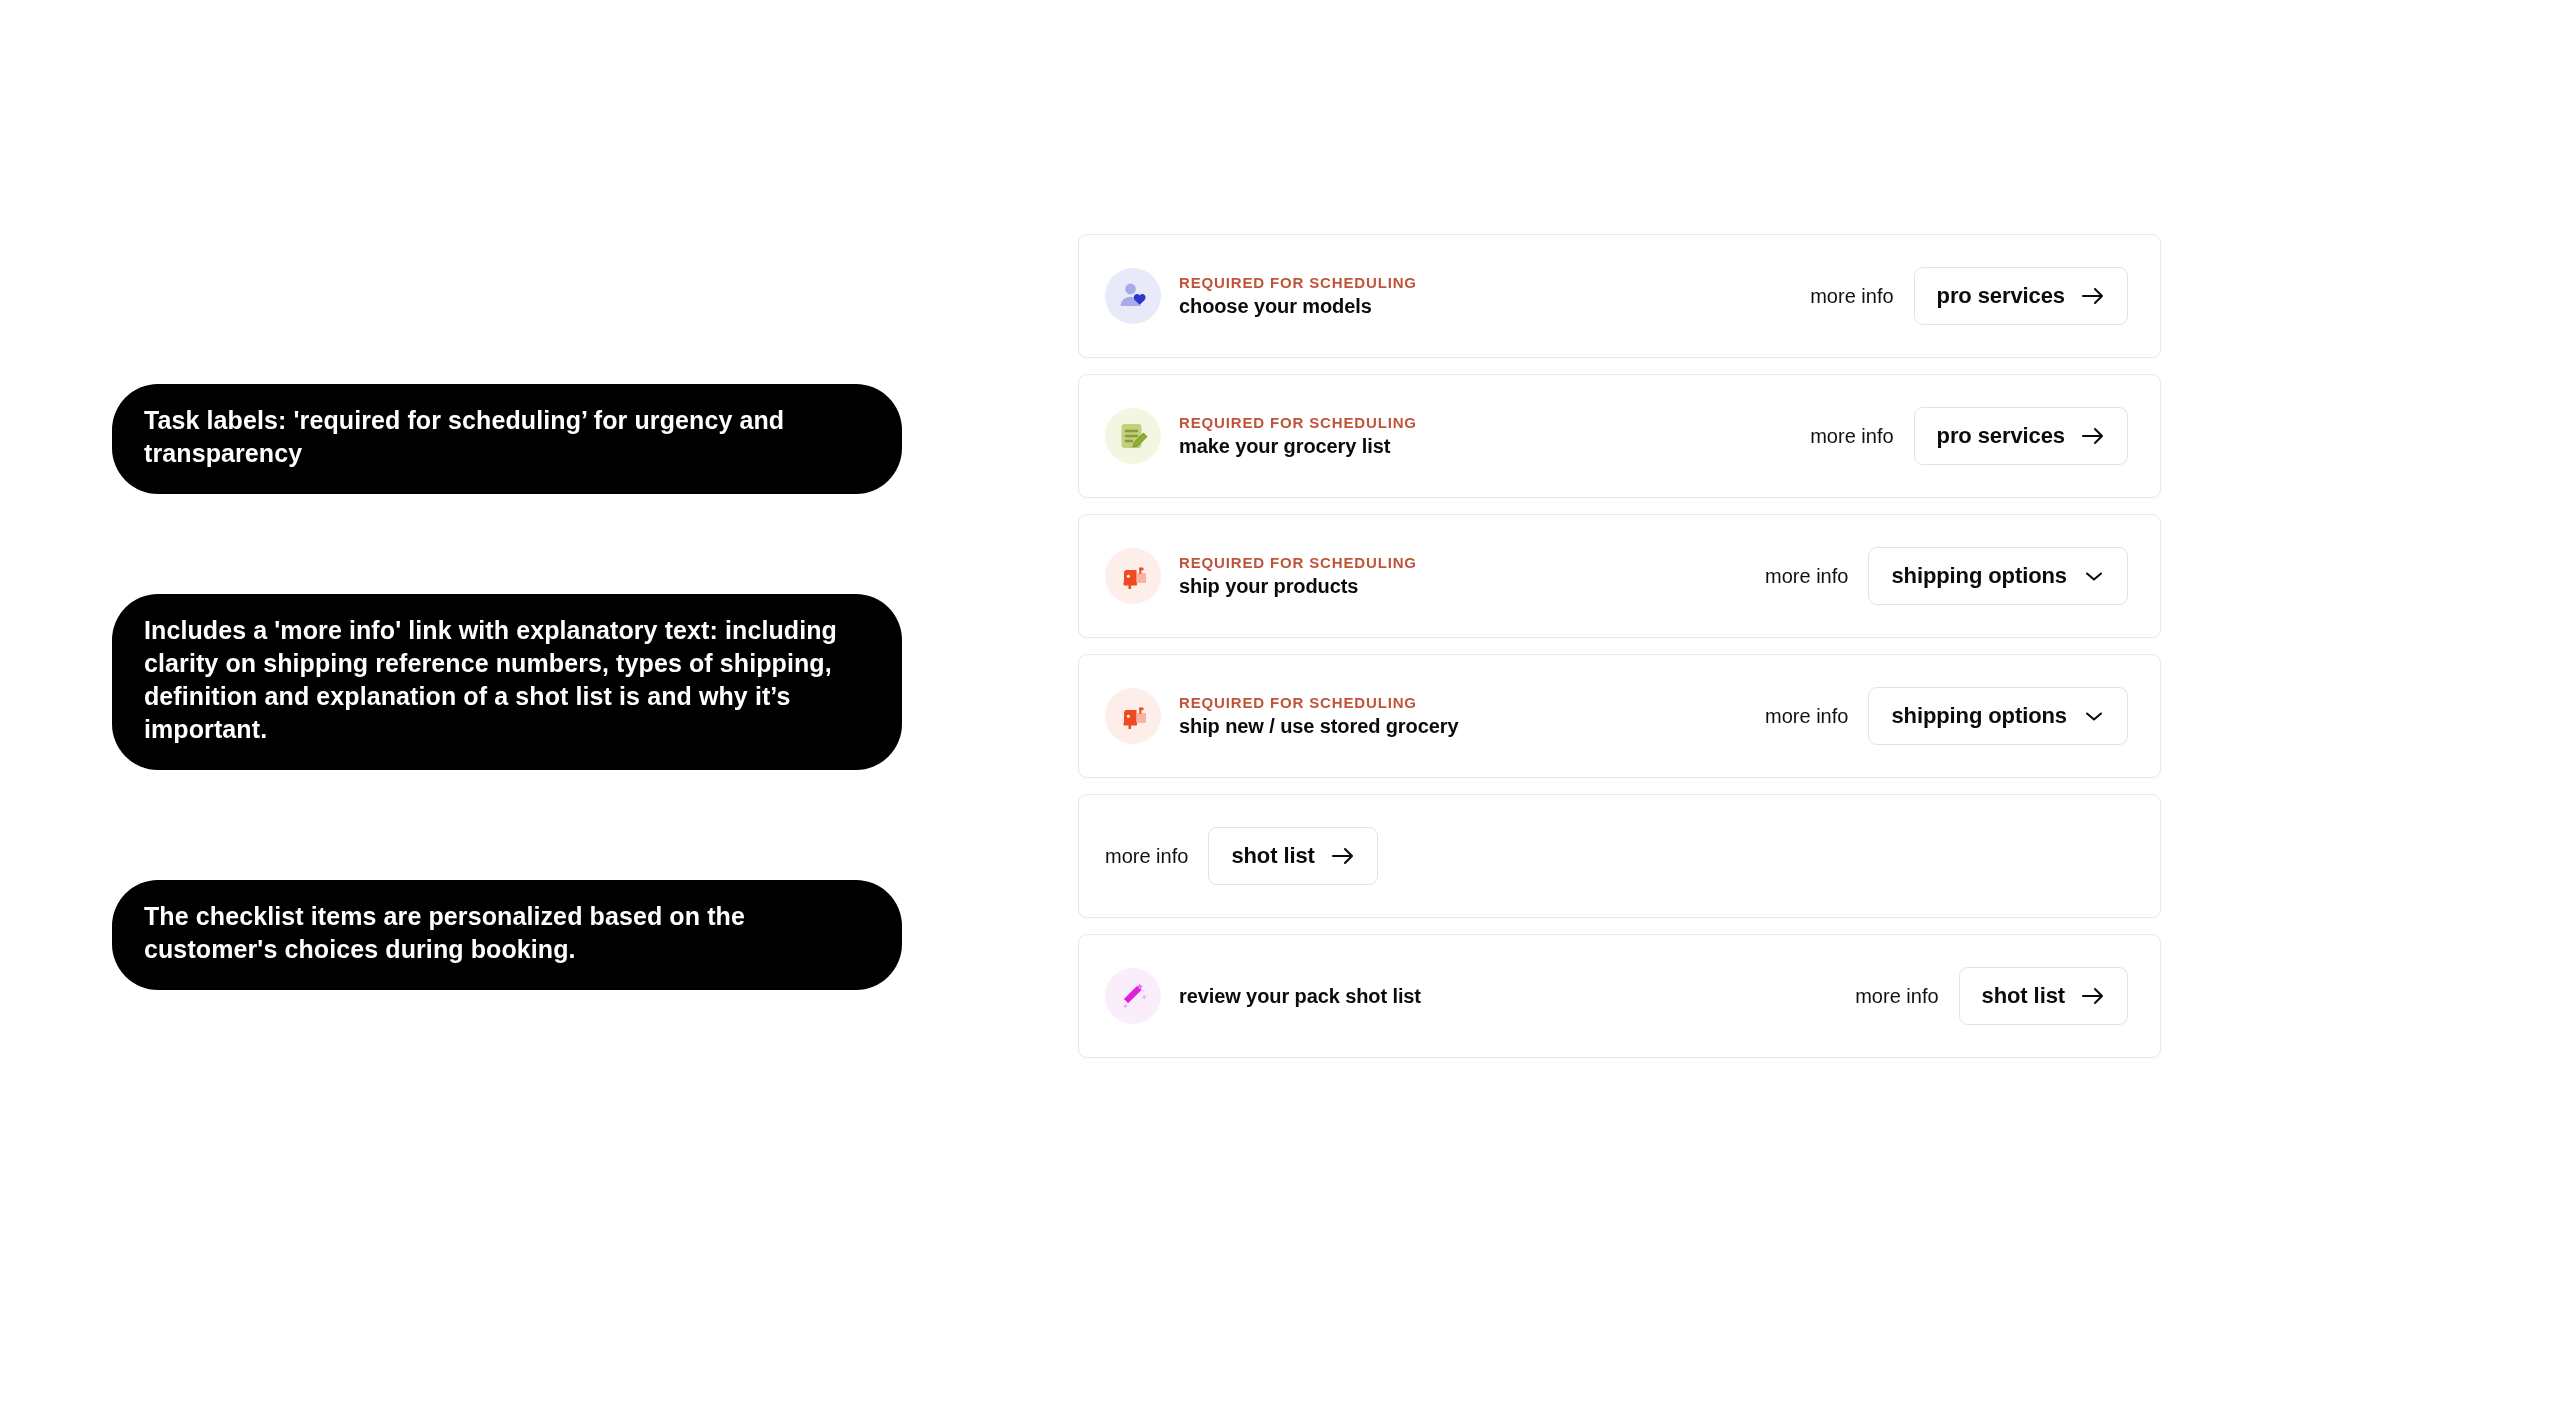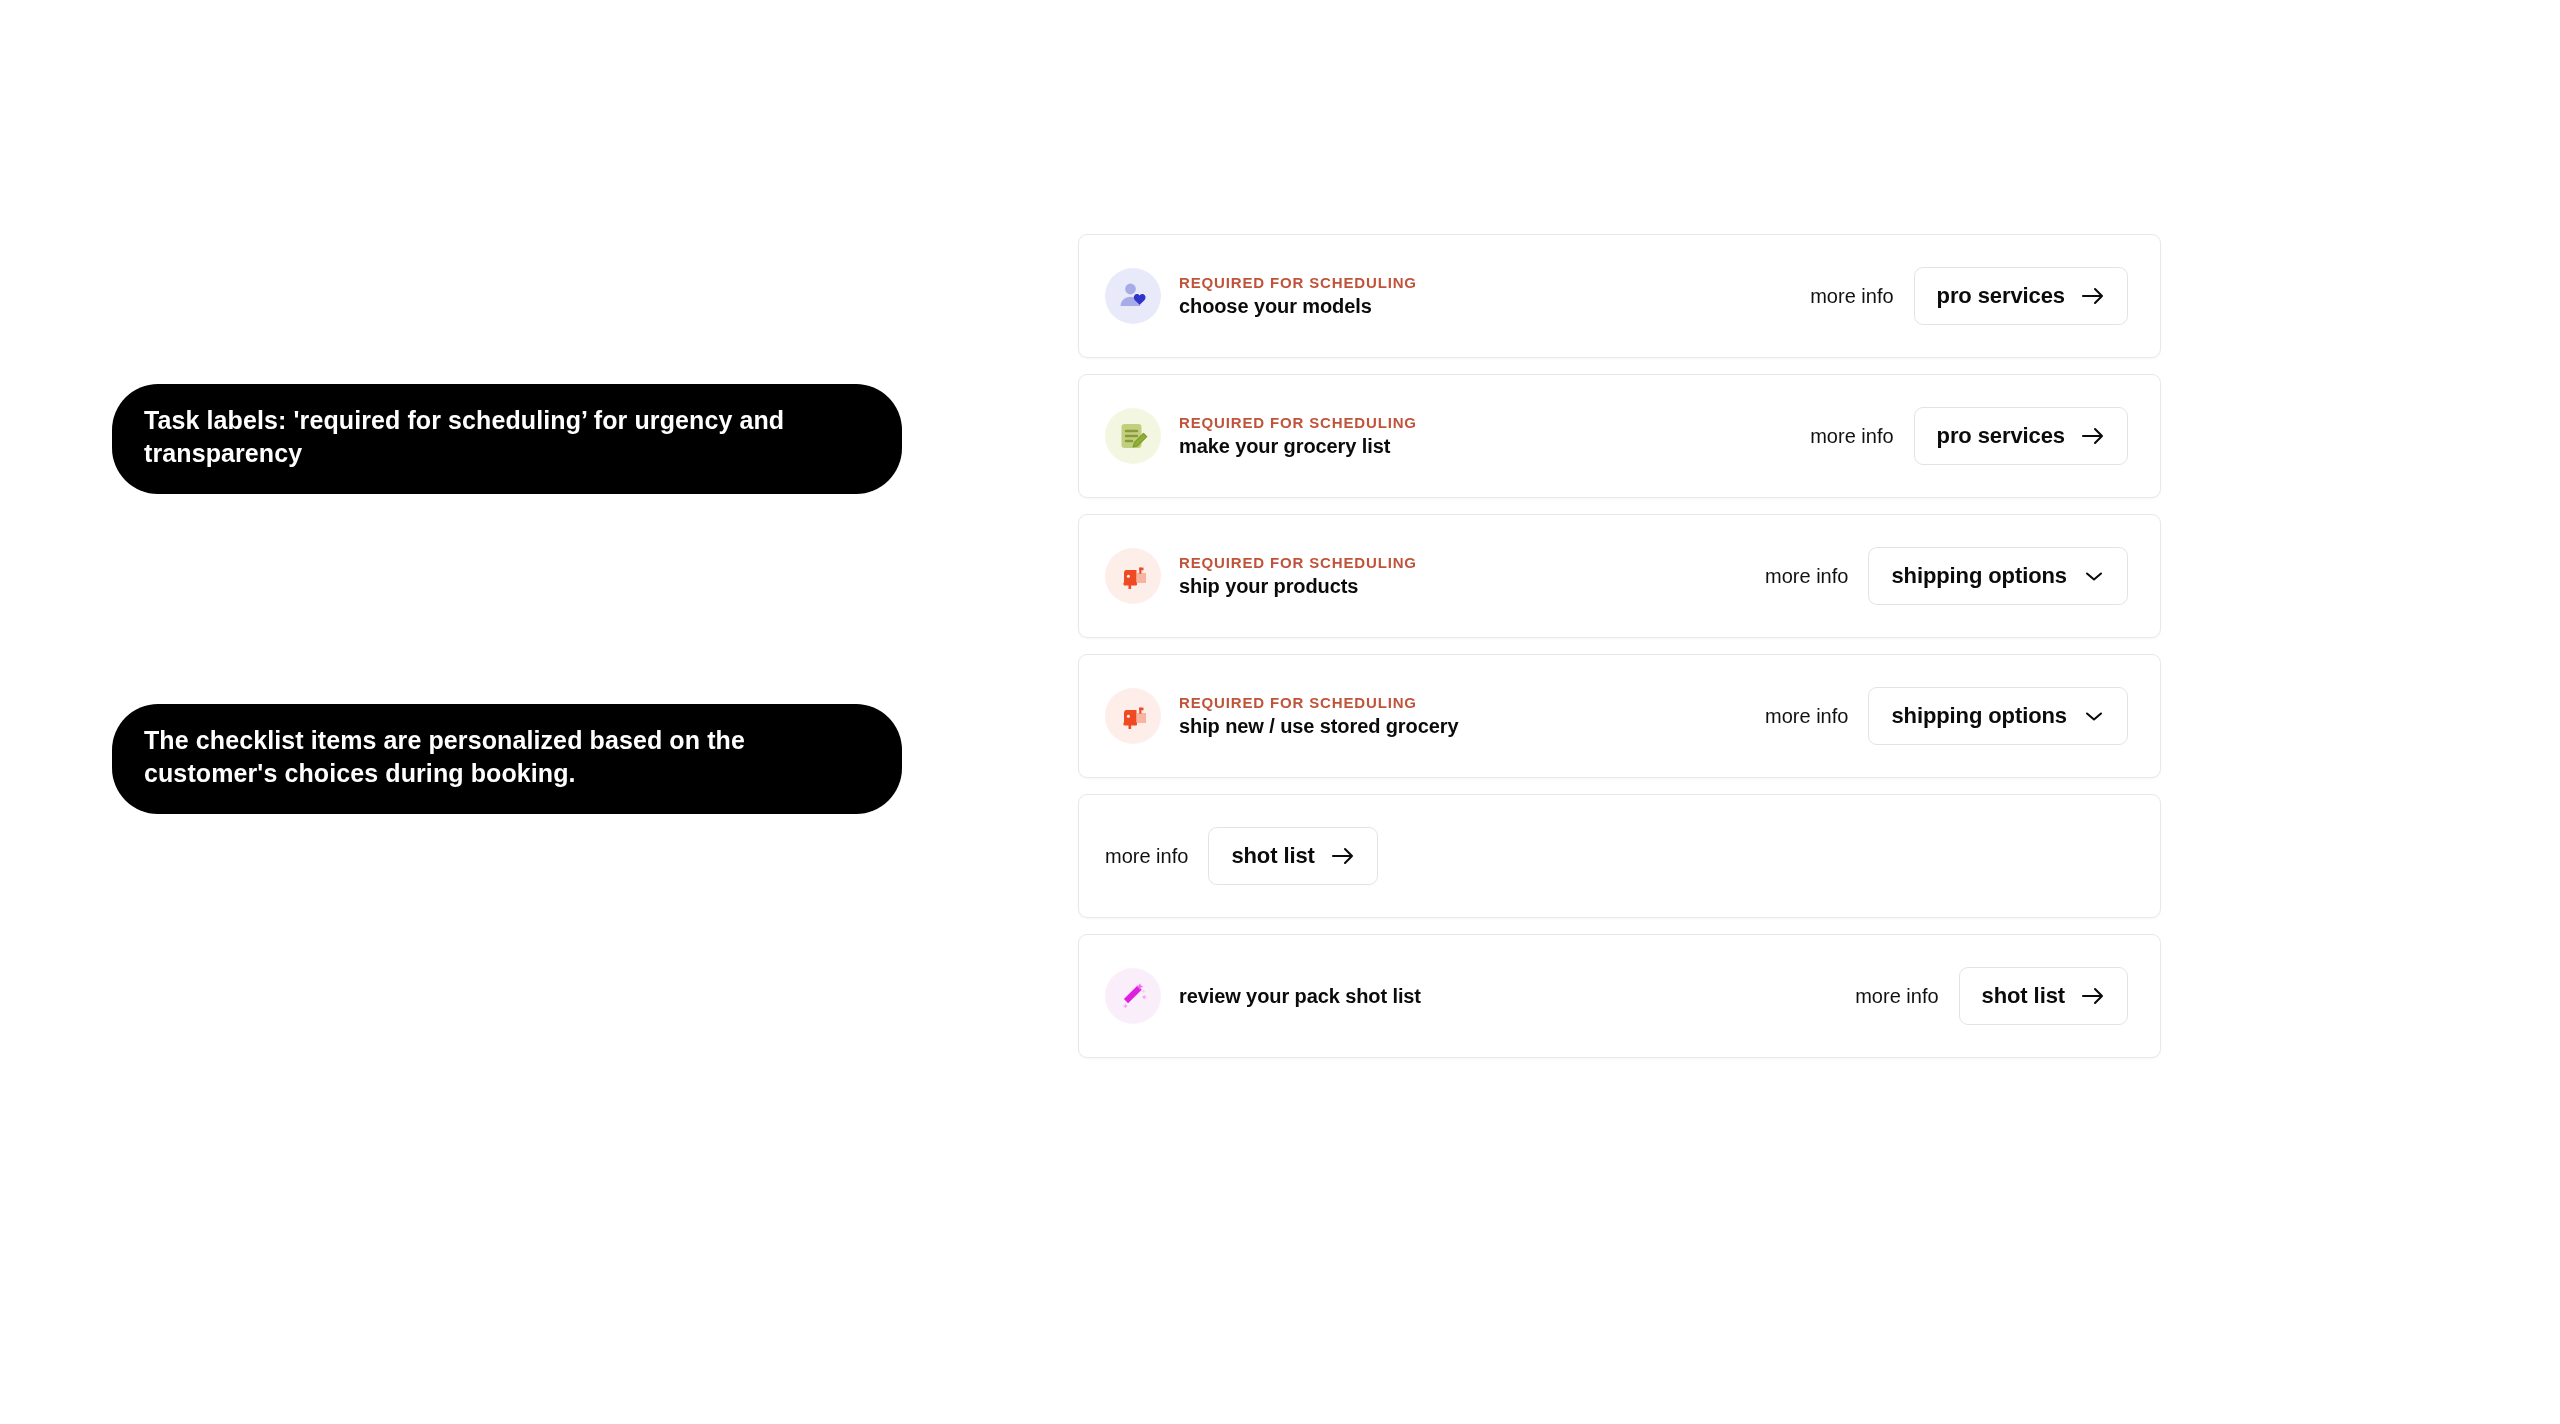--- a/index.html
+++ b/index.html
@@ -159,20 +159,21 @@
   }
 </style>
 </head>
 <body>
 
 <div class="canvas">
 
   <div class="annotations">
     <div class="callout" id="callout-1">Task labels: 'required for scheduling’ for urgency and transparency</div>
     <div class="callout-spacer-1"></div>
+    <div class="callout" id="callout-2">Includes a 'more info' link with explanatory text: including clarity on shipping reference numbers, types of shipping, definition and explanation of a shot list is and why it’s important.</div>
     <div class="callout-spacer-2"></div>
     <div class="callout" id="callout-3">The checklist items are personalized based on the customer's choices during booking.</div>
   </div>
 
   <div class="checklist">
 
     <div class="task-card">
       <div class="card-left">
         <div class="task-icon icon-models">
           <svg width="34" height="34" viewBox="0 0 34 34" aria-hidden="true">

